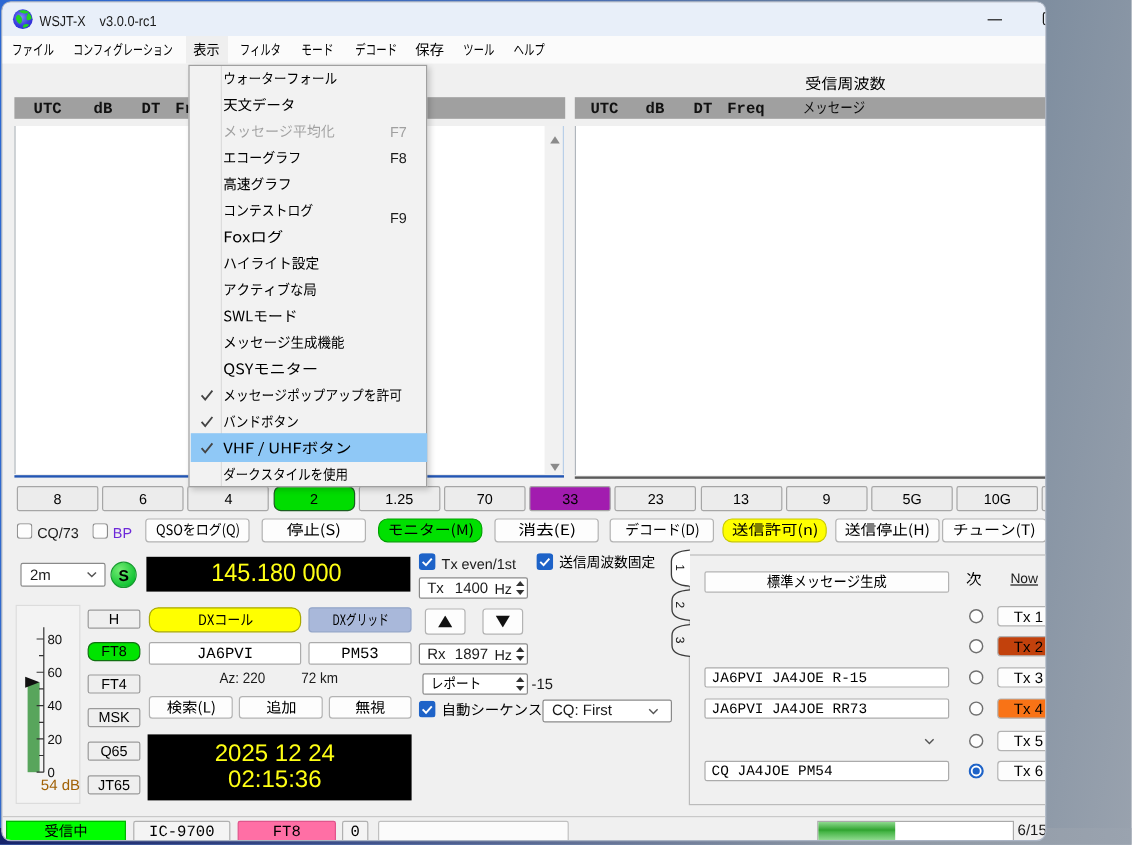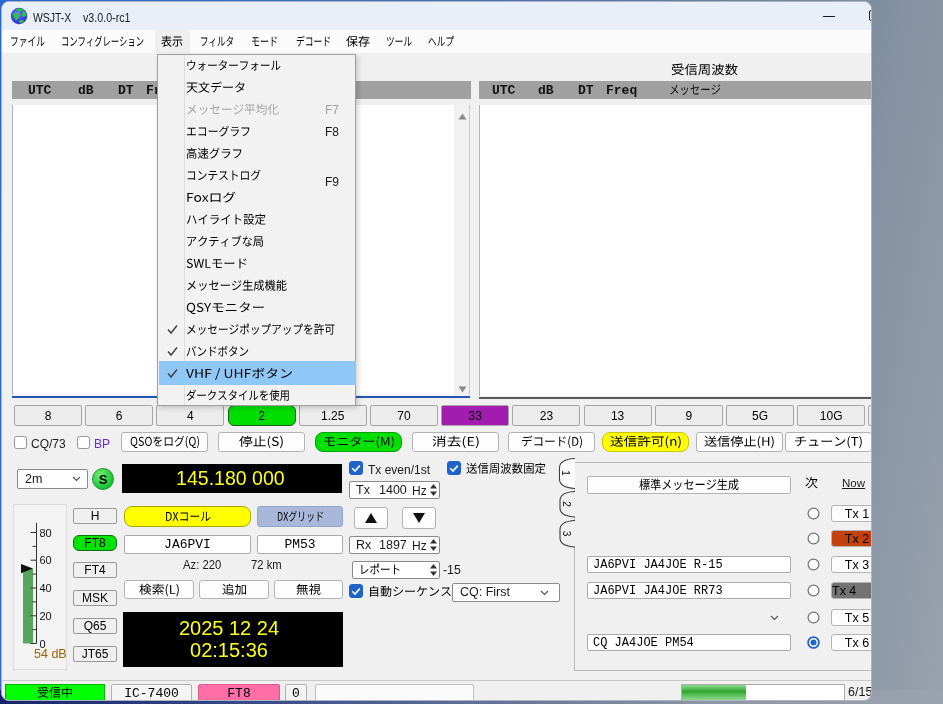--- a/index.html
+++ b/index.html
@@ -440,21 +440,21 @@
     </div>
 <div style="left:829px;top:554px;width:52px;height:17px;background:#fdfdfd;border:1px solid #b3b3b3;border-radius:3px;display:flex;align-items:center;justify-content:center;">
       <span style="position:static;font:12.5px 'Liberation Sans'">Tx 3</span>
     </div>
 <div style="left:585px;top:580px;width:204px;height:17px;background:#fff;border:1px solid #ababab;border-radius:2px;display:flex;align-items:center;padding-left:5px;font:12px 'Liberation Mono';white-space:pre">JA6PVI JA4JOE RR73</div>
 <div style="left:805px;top:581.5px;width:13px;height:13px;line-height:0">
       <svg width="13" height="13" viewBox="0 0 13 13">
         <circle cx="6.5" cy="6.5" r="5.4" fill="#fdfdfd" stroke="#707070" stroke-width="1.2"></circle>
       </svg>
     </div>
-<div style="left:829px;top:580px;width:52px;height:17px;background:#737373;border:1px solid #b3b3b3;border-radius:3px;display:flex;align-items:center;justify-content:flex-start;">
+<div style="left:829px;top:580px;width:52px;height:17px;background:#f97316;border:1px solid #b3b3b3;border-radius:3px;display:flex;align-items:center;justify-content:center;">
       <span style="position:static;font:12.5px 'Liberation Sans'">Tx 4</span>
     </div>
 <div style="left:768px;top:613px;width:9px;height:6px;line-height:0">
       <svg width="9" height="6" viewBox="0 0 9 6">
         <path d="M1 1 L4.5 4.5 L8 1" stroke="#555" stroke-width="1.2" fill="none"></path>
       </svg>
     </div>
 <div style="left:805px;top:608.5px;width:13px;height:13px;line-height:0">
       <svg width="13" height="13" viewBox="0 0 13 13">
         <circle cx="6.5" cy="6.5" r="5.4" fill="#fdfdfd" stroke="#707070" stroke-width="1.2"></circle>
@@ -490,21 +490,21 @@
         <path d="M1 85 L14 85 L22 92 L14 99 L1 99 Z" fill="#2b6bd5"></path>
       </svg>
     </div>
 <div style="left:0px;top:678px;width:941px;height:1px;background:#c9c9c9"></div>
 <div style="left:3px;top:682px;width:100px;height:18px;background:#00ff00;border:1px solid #00b400;display:flex;align-items:center;justify-content:center;line-height:0">
       <svg width="36" height="14" viewBox="0 0 36.00 14" preserveAspectRatio="none">
         <path d="M9.8 0.7C7.8 1.1 4.1 1.4 1 1.6C1.1 1.8 1.2 2.1 1.2 2.3C4.3 2.2 8.1 1.9 10.5 1.4ZM5.2 2.3C5.5 2.9 5.7 3.6 5.8 4.1L6.6 3.9C6.6 3.4 6.3 2.7 6 2.1ZM9.3 2.1C9 2.7 8.6 3.6 8.2 4.2H2.9L3.6 3.9C3.5 3.5 3.1 2.9 2.8 2.4L2 2.6C2.3 3.1 2.7 3.7 2.8 4.2H0.9V6.6H1.7V5.0H10.3V6.6H11.1V4.2H9.1C9.5 3.6 9.9 3 10.2 2.4ZM8.3 7.2C7.8 8 7 8.7 6 9.3C5.1 8.7 4.3 8 3.7 7.2ZM2.3 6.3V7.2H2.8L2.7 7.2C3.3 8.2 4.2 9 5.2 9.7C3.8 10.3 2.3 10.7 0.6 10.9C0.8 11.1 1 11.5 1.1 11.7C2.9 11.4 4.6 11 6 10.2C7.4 11 9 11.5 10.8 11.7C10.9 11.5 11.2 11.1 11.4 10.9C9.7 10.7 8.2 10.3 6.9 9.7C8.1 9 9 8 9.7 6.7L9.1 6.3L8.9 6.3Z M16.9 1.3V2.0H22.4V1.3ZM16.7 4.6V5.4H22.6V4.6ZM16.7 6.3V7.0H22.6V6.3ZM15.7 3.0V3.7H23.5V3.0ZM16.6 8.0V11.8H17.5V11.2H21.8V11.7H22.7V8.0ZM17.5 10.4V8.7H21.8V10.4ZM15.3 0.8C14.6 2.6 13.5 4.4 12.2 5.5C12.4 5.7 12.6 6.2 12.7 6.4C13.2 5.9 13.6 5.4 14.1 4.8V11.7H14.9V3.5C15.4 2.7 15.8 1.9 16.2 1.0Z M29.5 0.7V2.9H25.2V8.6H26.1V7.8H29.5V11.7H30.4V7.8H33.9V8.5H34.8V2.9H30.4V0.7ZM26.1 6.9V3.7H29.5V6.9ZM33.9 6.9H30.4V3.7H33.9Z" fill="#000000"></path>
       </svg>
     </div>
 <div style="left:109px;top:682px;width:81px;height:18px;background:#f4f4f4;border:1px solid #b0b0b0;border-radius:2px;display:flex;align-items:center;justify-content:center;">
-      <span style="position:static;font:13px 'Liberation Mono'">IC-7400</span>
+      <span style="position:static;font:13px 'Liberation Mono'">IC-9700</span>
     </div>
 <div style="left:196px;top:682px;width:82px;height:18px;background:#ff6fa5;border:1px solid #e0558c;border-radius:2px;display:flex;align-items:center;justify-content:center;">
       <span style="position:static;font:13px 'Liberation Mono'">FT8</span>
     </div>
 <div style="left:283px;top:682px;width:22px;height:18px;background:#f4f4f4;border:1px solid #b0b0b0;border-radius:2px;display:flex;align-items:center;justify-content:center;">
       <span style="position:static;font:13px 'Liberation Mono'">0</span>
     </div>
 <div style="left:313px;top:682px;width:159px;height:18px;background:#fbfbfb;border:1px solid #c0c0c0;border-radius:2px"></div>
 <div style="left:679px;top:682px;width:164px;height:17px;background:#fff;border:1px solid #aaa"></div>
 <div style="left:680px;top:683px;width:64px;height:15px;background:linear-gradient(#8ed98e,#2fa32f 45%,#46b546 55%,#8ed98e)"></div>

